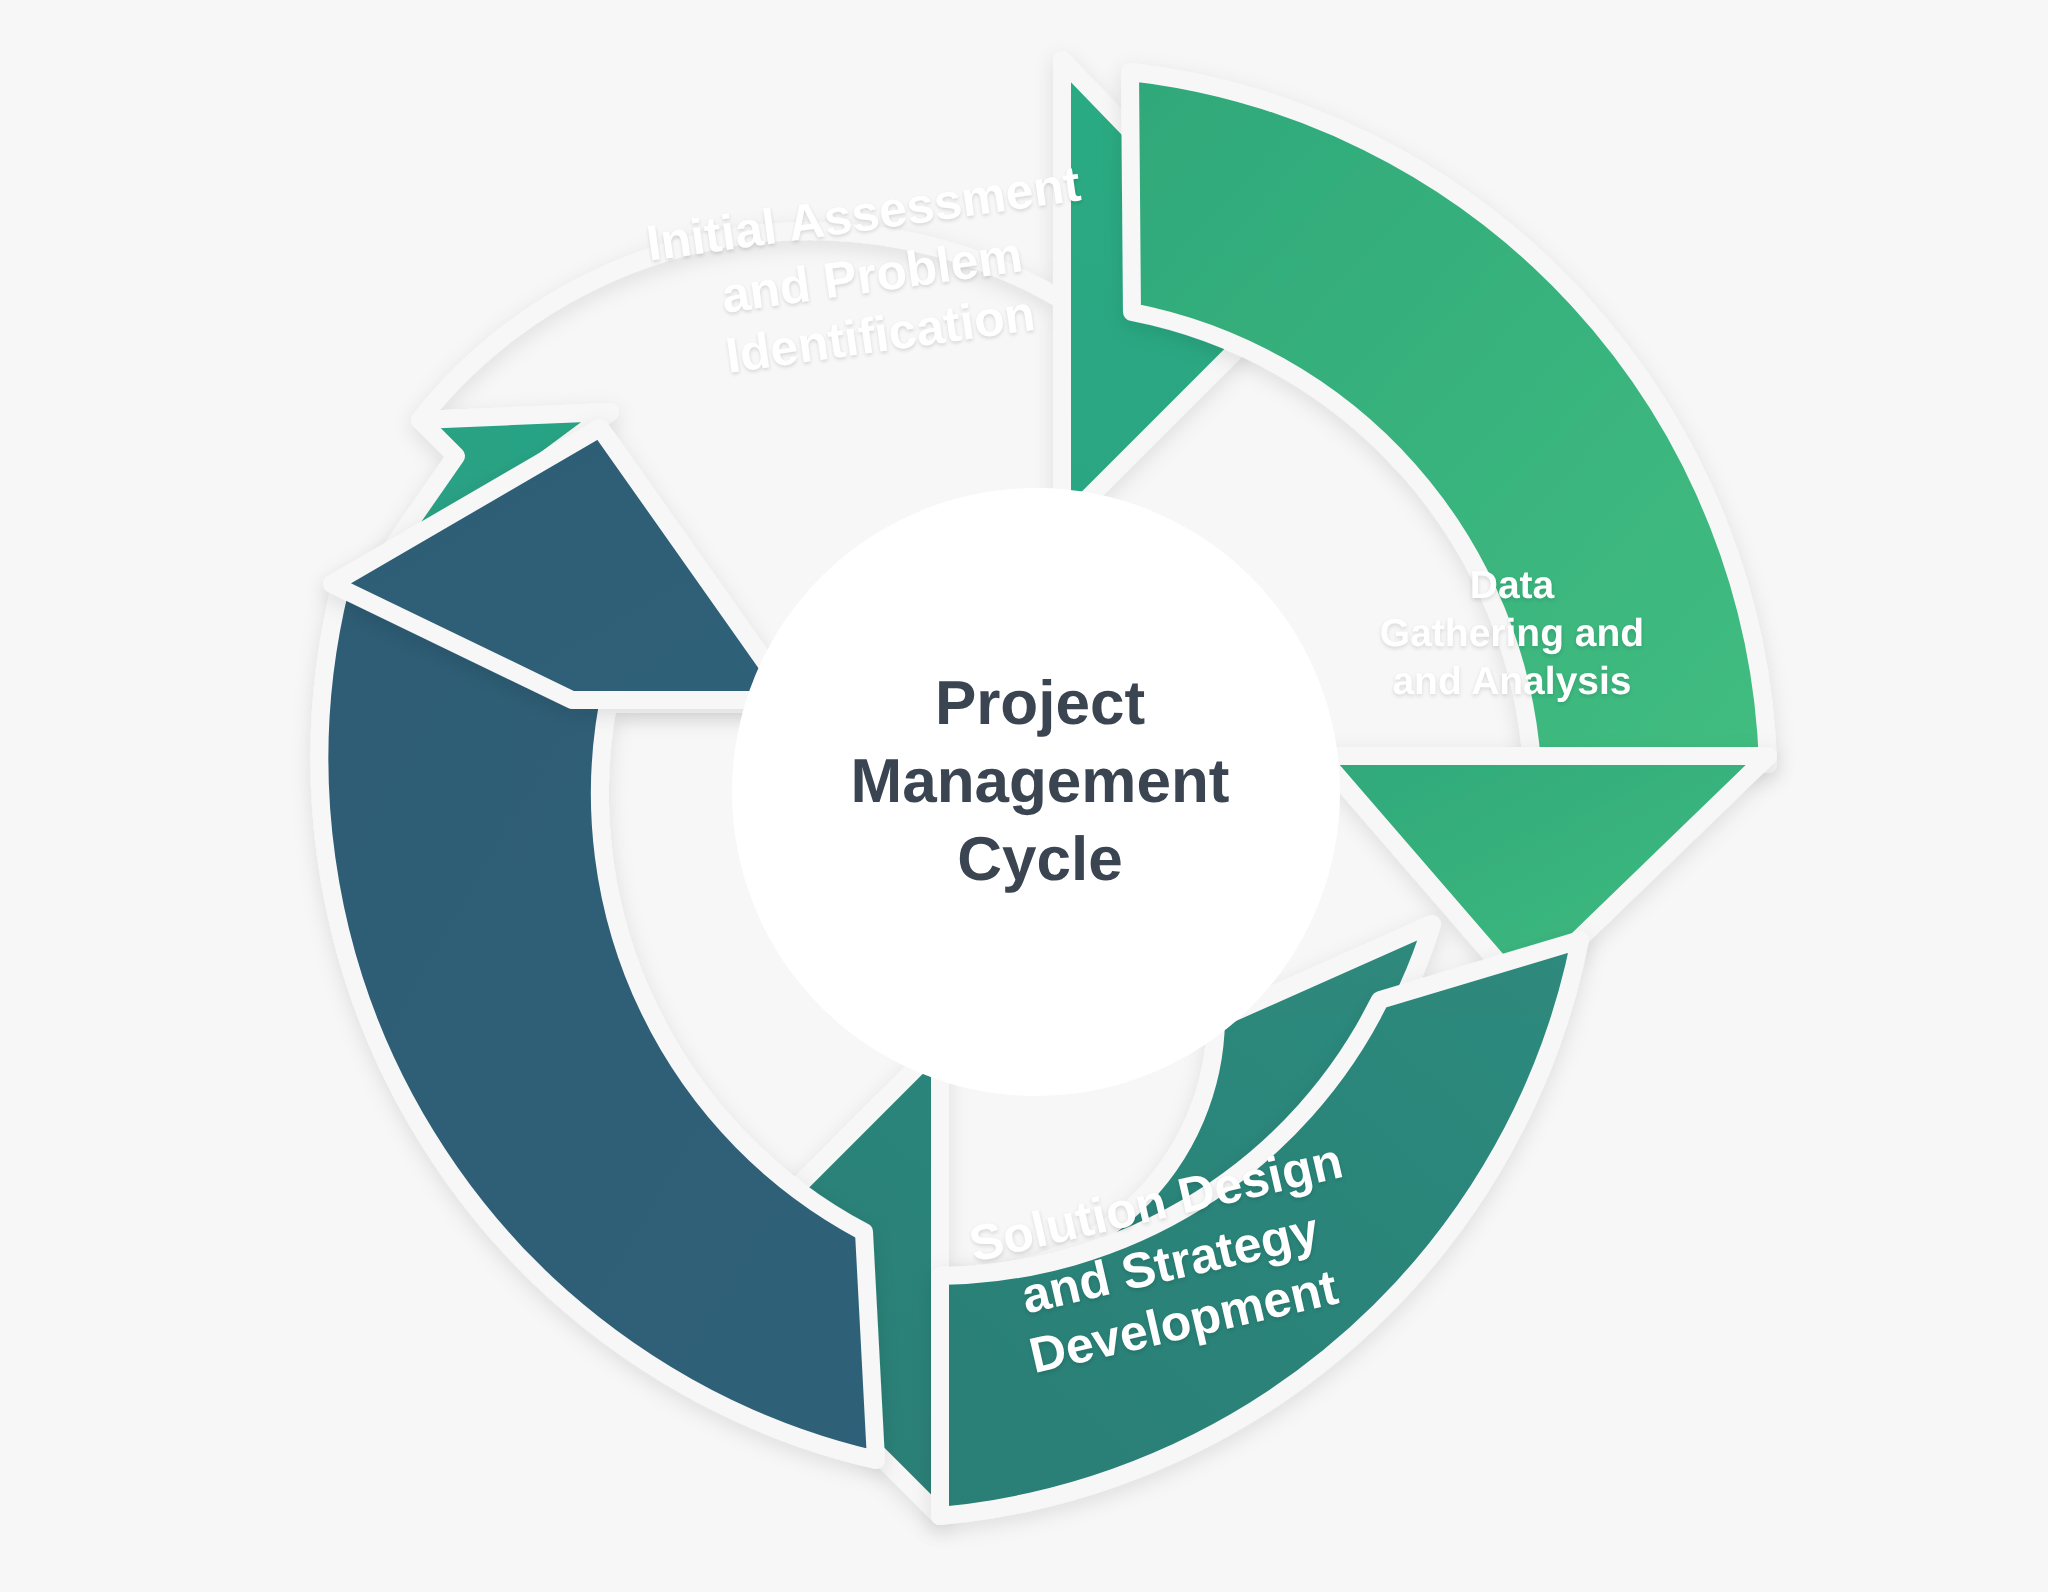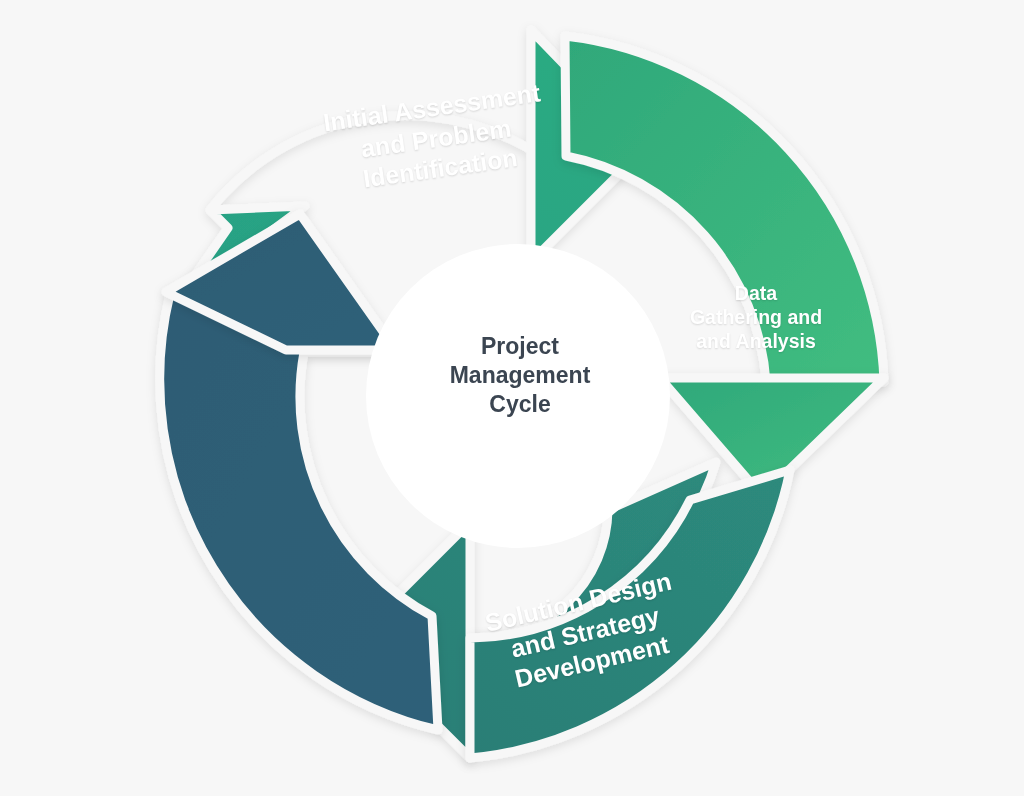--- a/index.html
+++ b/index.html
@@ -63,21 +63,21 @@
     width: 196px;
     font-size: 17.5px;
     transform: rotate(0deg);
   }
   #center-title {
     position: absolute;
     left: 378px;
     top: 332px;
     width: 284px;
     text-align: center;
-    font-size: 23px;
+    font-size: 31px;
     font-weight: bold;
     line-height: 1.26;
     color: #3b4551;
     white-space: pre-line;
     pointer-events: none;
   }
 </style>
 </head>
 <body>
 

